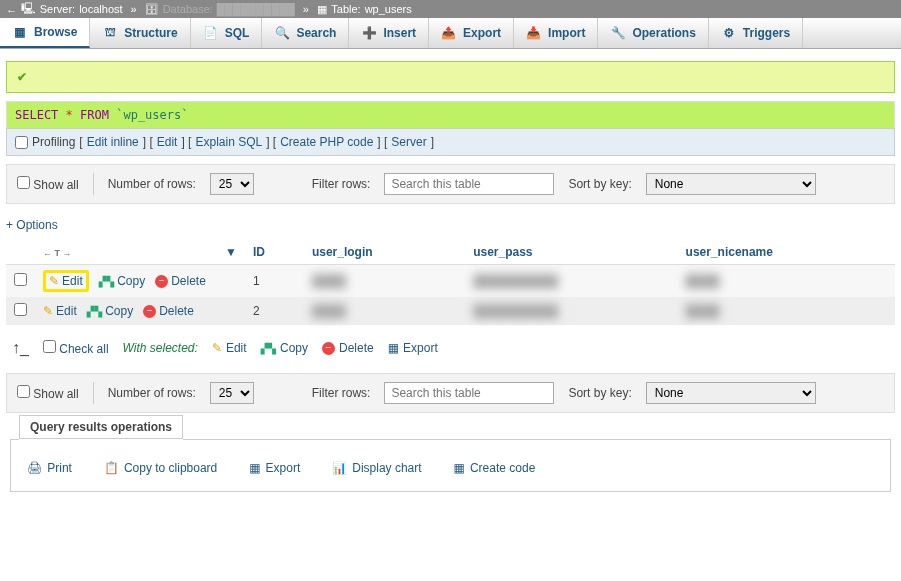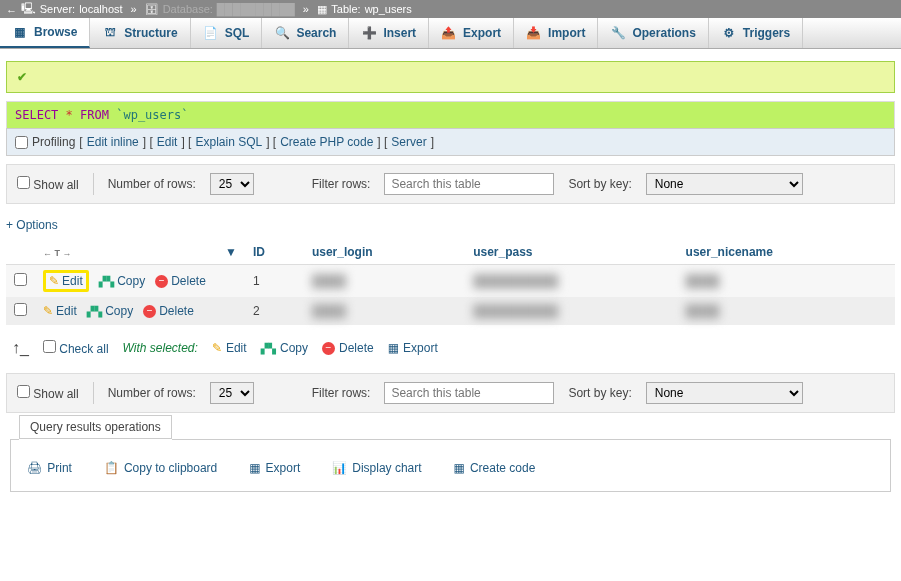--- a/index.html
+++ b/index.html
@@ -26,21 +26,21 @@
 .kw-from { color: #909; }
 .kw-table { color: #277; }
 
 .query-actions { background: #e6eef5; padding: 6px 8px; border: 1px solid #ccc; display: flex; align-items: center; gap: 4px; }
 .query-actions a { color: #235a81; }
 
 .toolbar { background: #f3f3f3; border: 1px solid #ddd; padding: 8px 10px; margin: 8px 0; display: flex; align-items: center; gap: 14px; }
 .toolbar-sep { border-left: 1px solid #ccc; height: 22px; }
 .tb-input { border: 1px solid #aaa; padding: 3px 6px; font-size: 12px; width: 170px; }
 .tb-select { border: 1px solid #aaa; padding: 2px 4px; font-size: 12px; }
-.sortkey-select { width: 157px; }
+.sortkey-select { width: 170px; }
 
 .options-link { color: #235a81; margin: 6px 0; display: inline-block; }
 
 .results-table { width: 100%; border-collapse: collapse; margin-top: 2px; }
 .results-table th { background: #fff; border-bottom: 1px solid #ddd; text-align: left; padding: 5px 8px; color: #235a81; font-weight: bold; }
 .results-table th.sort-active { position: relative; }
 .sort-arrows { font-size: 9px; color: #777; margin-right: 4px; }
 .results-table td { padding: 5px 8px; border-bottom: 1px solid #eee; }
 .results-table tr.odd { background: #f7f7f7; }
 .results-table tr.even { background: #eee; }
@@ -51,21 +51,21 @@
 .copy-icon { color: #2a7; font-size: 10px; }
 .delete-icon { background: #e44; color: #fff; border-radius: 50%; width: 13px; height: 13px; display: inline-flex; align-items: center; justify-content: center; font-size: 10px; line-height: 1; }
 .blurred { filter: blur(5px); color: #aaa; }
 
 .bulk-row { display: flex; align-items: center; gap: 14px; padding: 8px 6px; margin-top: 6px; }
 .bulk-arrow { font-size: 16px; }
 .with-selected { font-style: italic; color: #15803d; }
 .bulk-link { display: inline-flex; align-items: center; gap: 4px; color: #235a81; }
 
 .ops-panel { border: 1px solid #ccc; margin: 14px 4px 4px; padding: 6px 0 12px; }
-.ops-panel legend { background: #fff; border: 1px solid #ccc; padding: 4px 10px; font-weight: normal; margin-left: 8px; position: relative; top: -12px; }
+.ops-panel legend { background: #fff; border: 1px solid #ccc; padding: 4px 10px; font-weight: bold; margin-left: 8px; position: relative; top: -12px; }
 .ops-links { display: flex; gap: 32px; padding: 4px 16px; }
 .ops-link { display: inline-flex; align-items: center; gap: 5px; color: #235a81; }
 </style>
 </head>
 <body>
 
 <div class="breadcrumb">
   <span>←</span>
   <span class="breadcrumb-item">
     <span>🖳</span>

